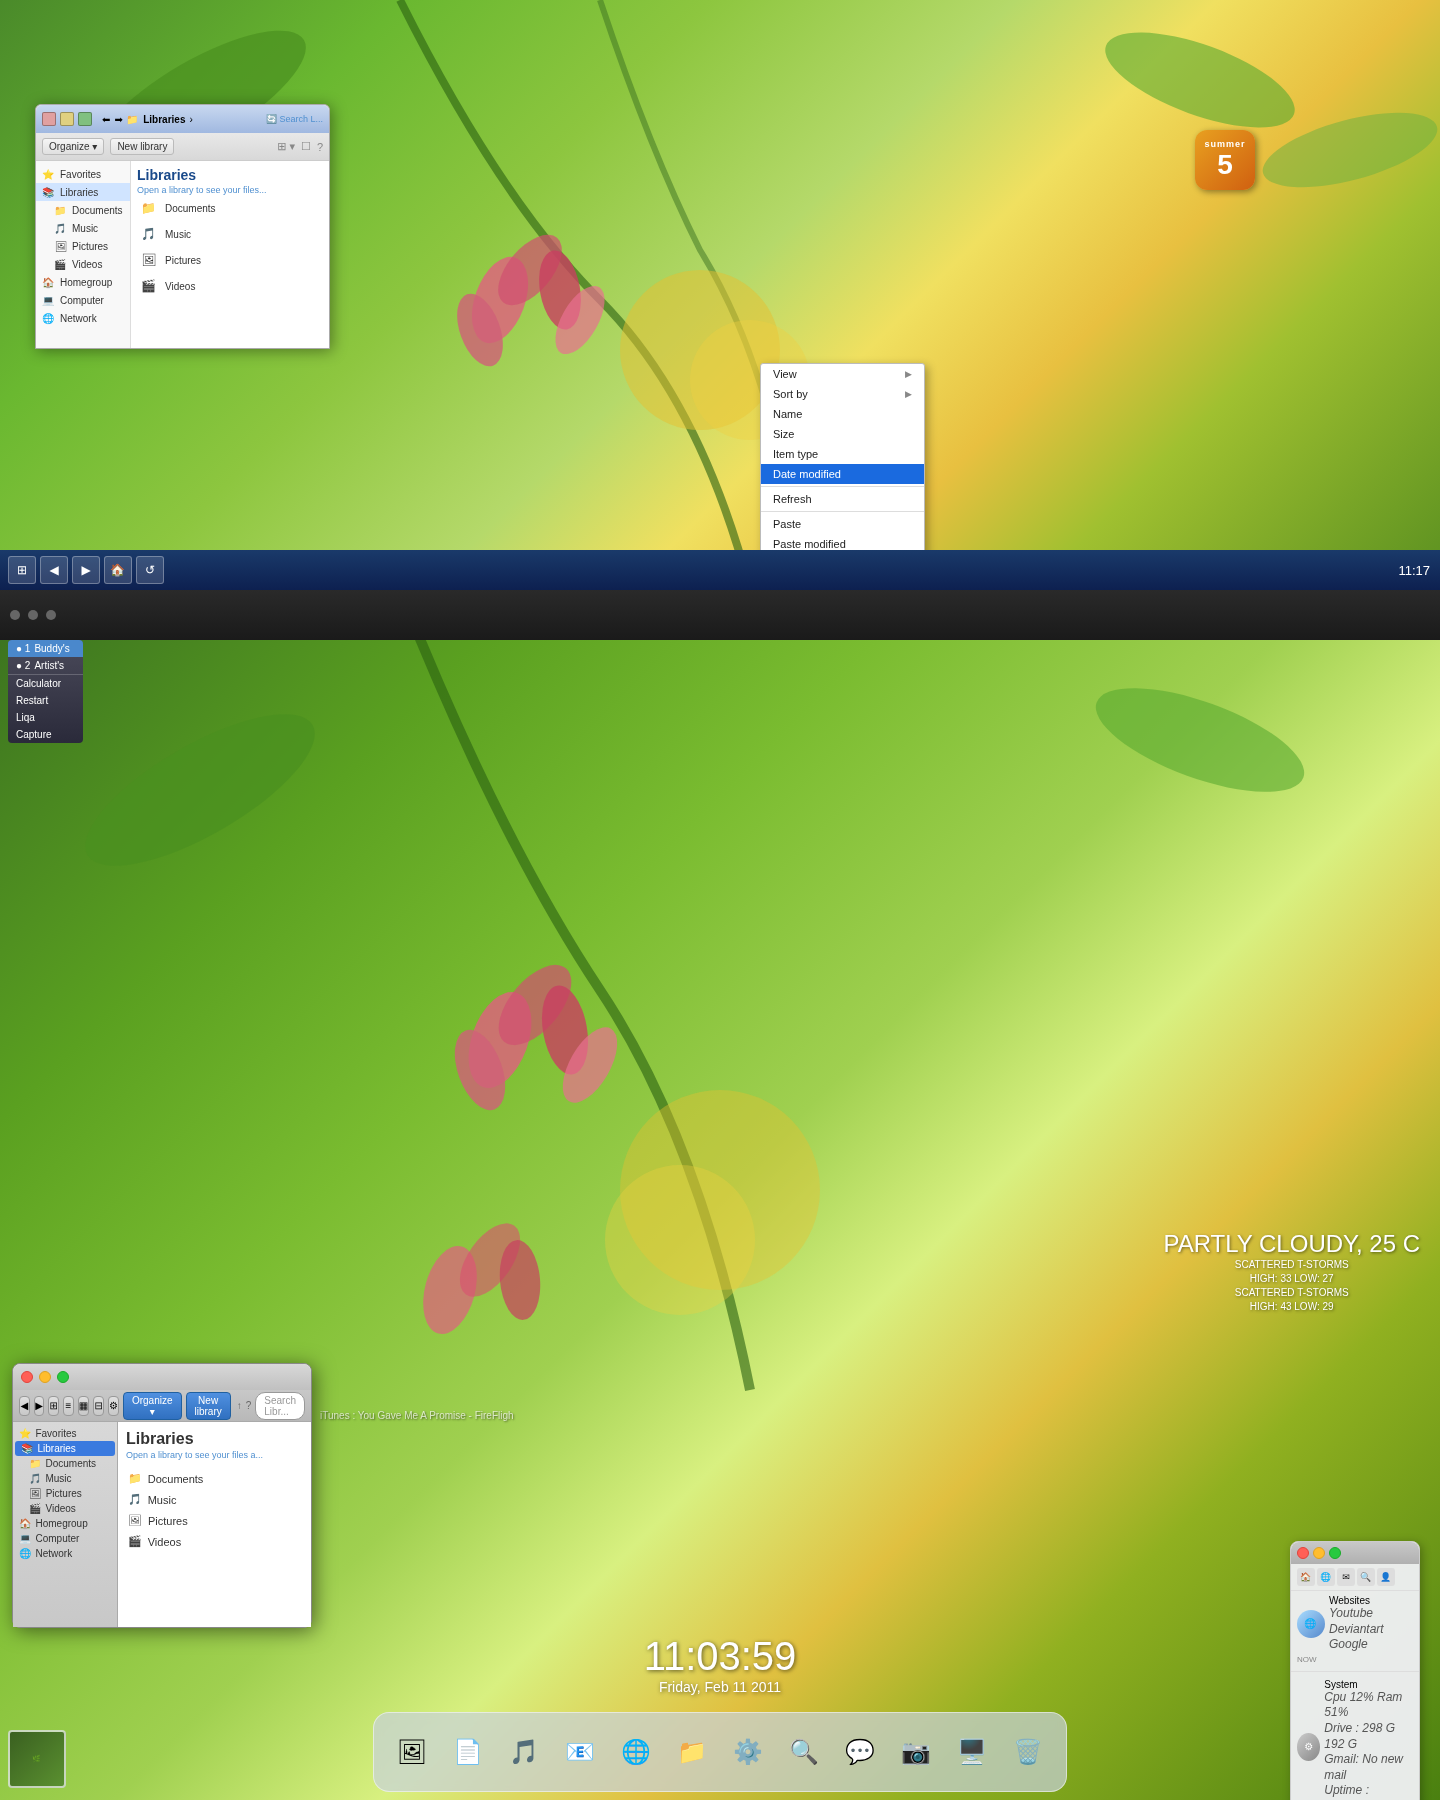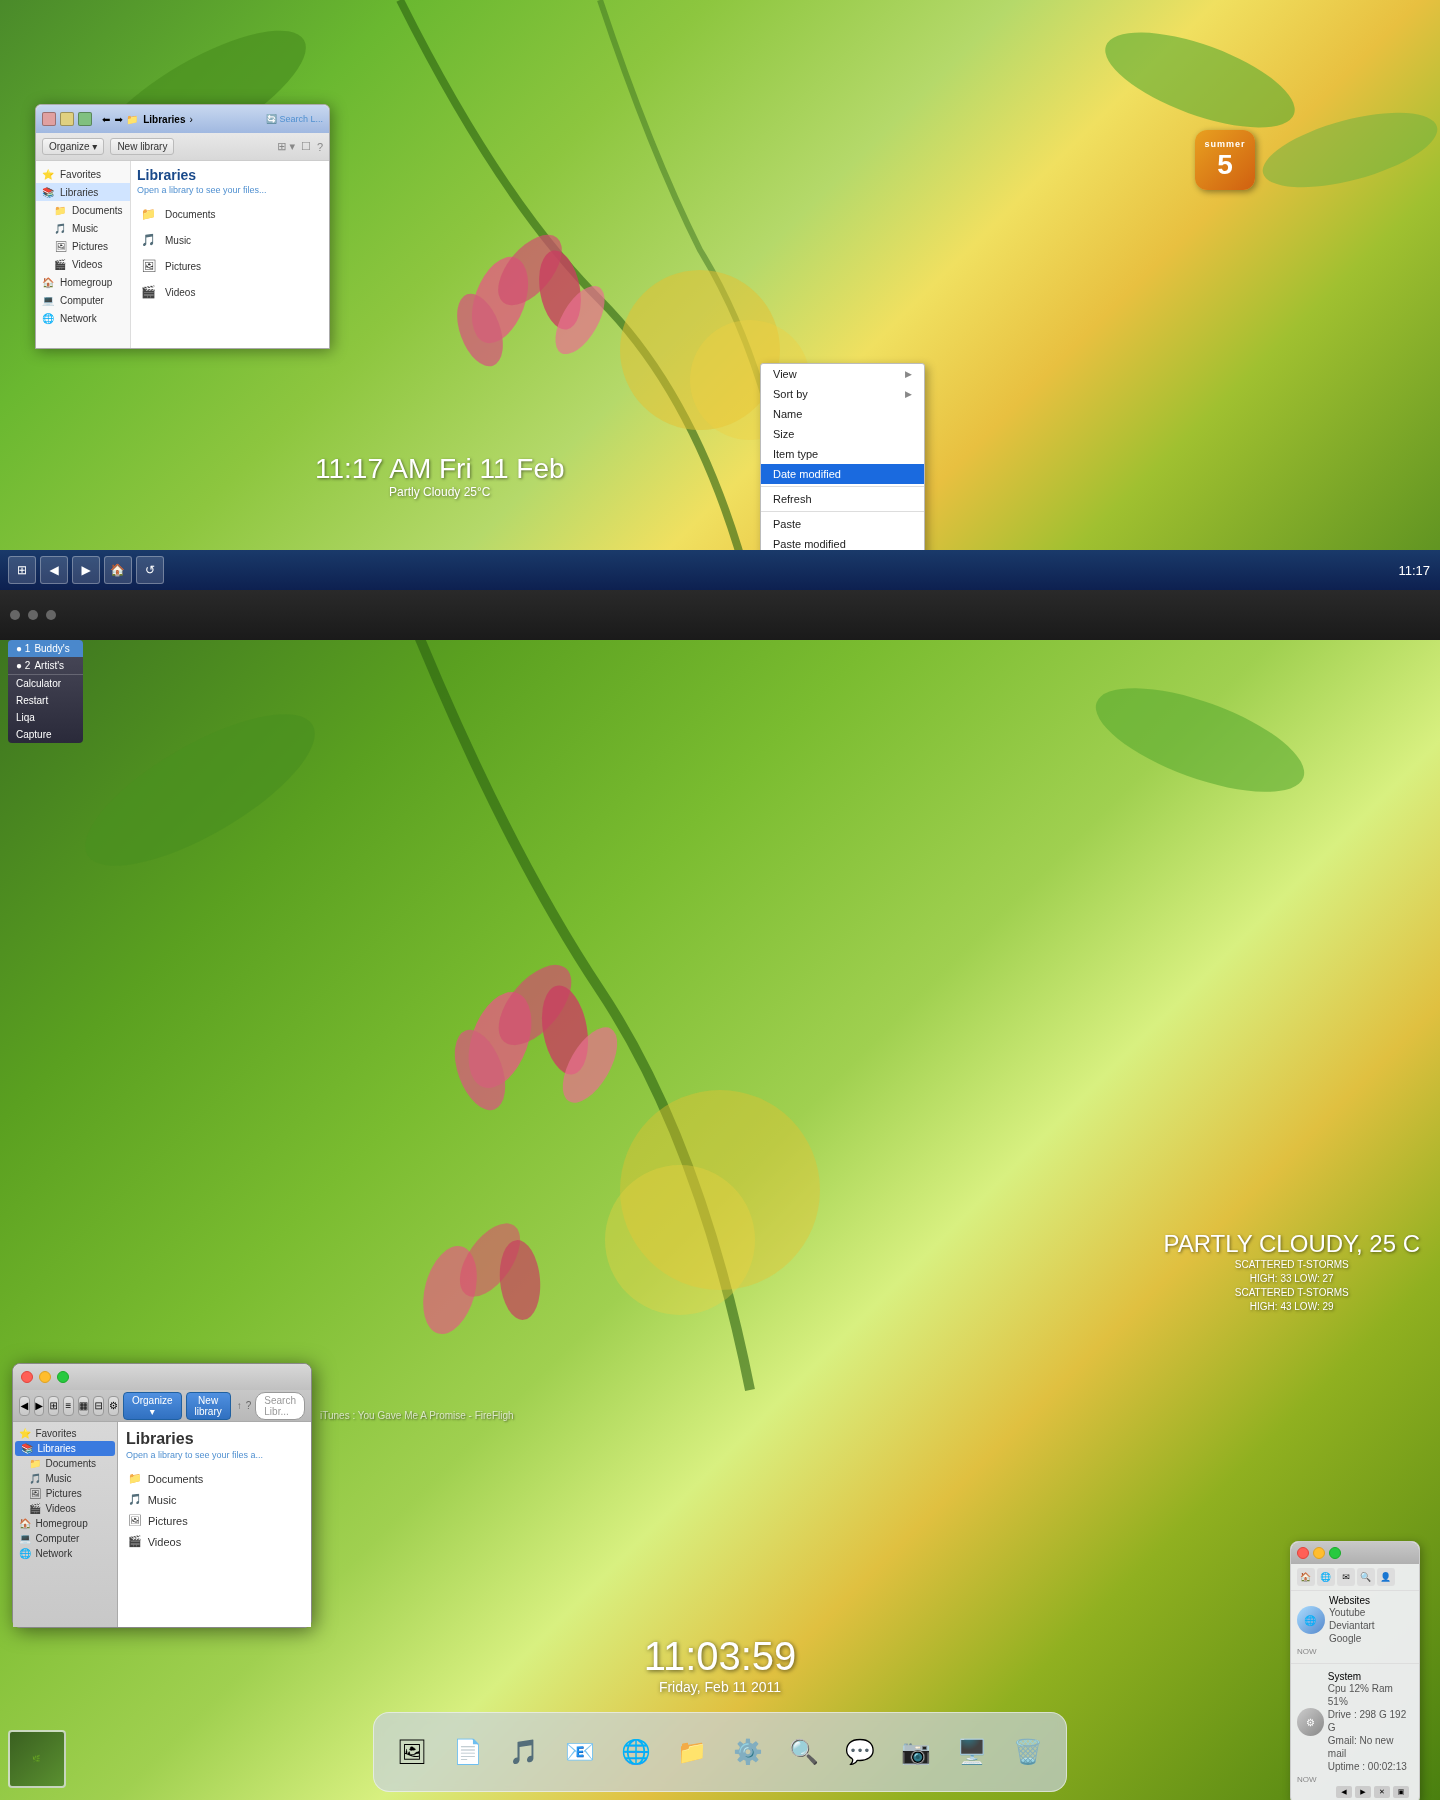--- a/index.html
+++ b/index.html
@@ -159,21 +159,20 @@
     }
     .win-content-title {
       font-size: 14px;
       color: #1a4a8a;
       font-weight: bold;
       margin-bottom: 2px;
     }
     .win-content-subtitle {
       font-size: 9px;
       color: #5090d0;
-      margin-bottom: 6px;
     }
     .lib-item {
       display: flex;
       align-items: center;
       gap: 6px;
       padding: 3px 2px;
       font-size: 10px;
       color: #333;
       cursor: pointer;
     }
@@ -511,21 +510,21 @@
     }
     .notif-avatar {
       width: 28px; height: 28px;
       border-radius: 50%;
       background: linear-gradient(135deg, #aaddff, #5588cc);
       display: flex; align-items: center; justify-content: center;
       font-size: 10px;
       color: white;
     }
     .notif-title { font-weight: normal; font-size: 10px; }
-    .notif-detail { font-size: 10px; color: #555; line-height: 1.3; }
+    .notif-detail { font-size: 12px; color: #555; line-height: 1.3; font-style: italic; }
     .notif-now { font-size: 8px; color: #888; }
     .notif-sep { height: 1px; background: #ddd; margin: 3px 0; }
     .notif-actions { display: flex; justify-content: flex-end; gap: 3px; padding: 2px 4px; }
     .notif-action-btn {
       width: 16px; height: 12px;
       background: #ccc; border-radius: 2px;
       display: flex; align-items: center; justify-content: center;
       font-size: 7px; cursor: pointer;
     }
 
@@ -757,24 +756,20 @@
 
   <div class="desktop-icon">
     <div class="desktop-icon-img">
       <div style="text-align:center;line-height:1.1;">
         <div style="font-size:9px;letter-spacing:1px;">summer</div>
         <div style="font-size:28px;font-weight:bold;">5</div>
       </div>
     </div>
   </div>
 
-  <div class="win-datetime">
-    <div class="win-datetime-time">11:17 AM Fri 11 Feb</div>
-    <div class="win-datetime-date">Partly Cloudy  25°C</div>
-  </div>
 
   <div class="win-taskbar">
     <div class="win-taskbar-left">
       <div class="win-taskbar-btn">⊞</div>
       <div class="win-taskbar-btn">◀</div>
       <div class="win-taskbar-btn">▶</div>
       <div class="win-taskbar-btn">🏠</div>
       <div class="win-taskbar-btn">↺</div>
     </div>
     <div class="win-taskbar-time">11:17</div>

